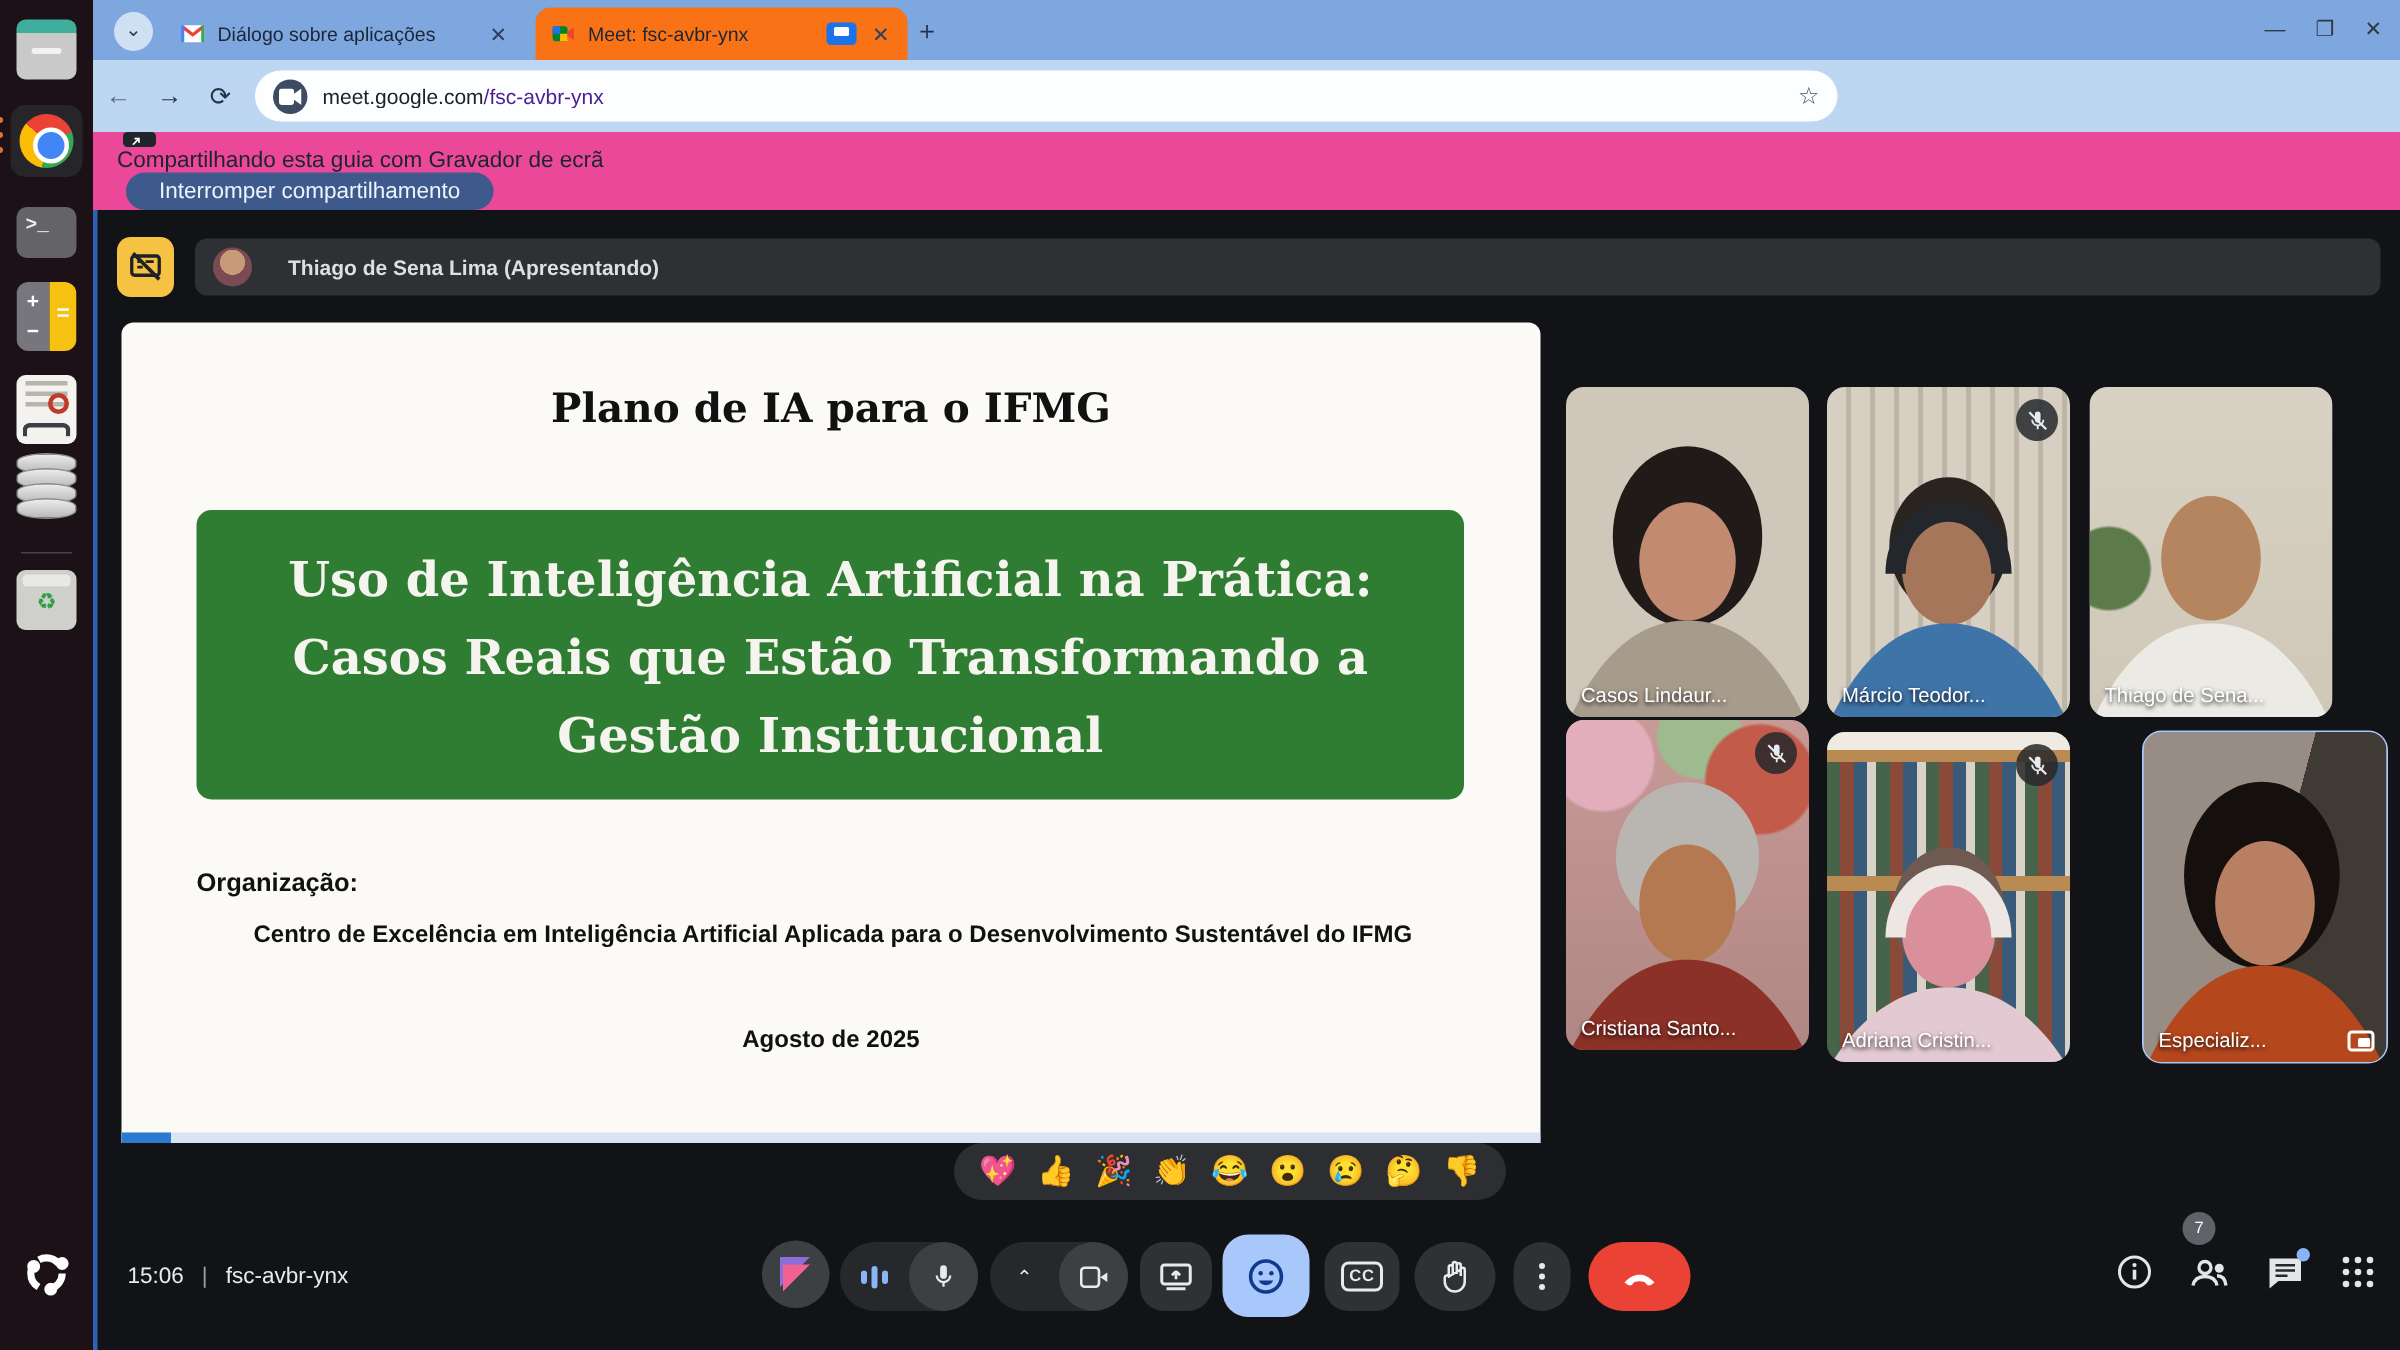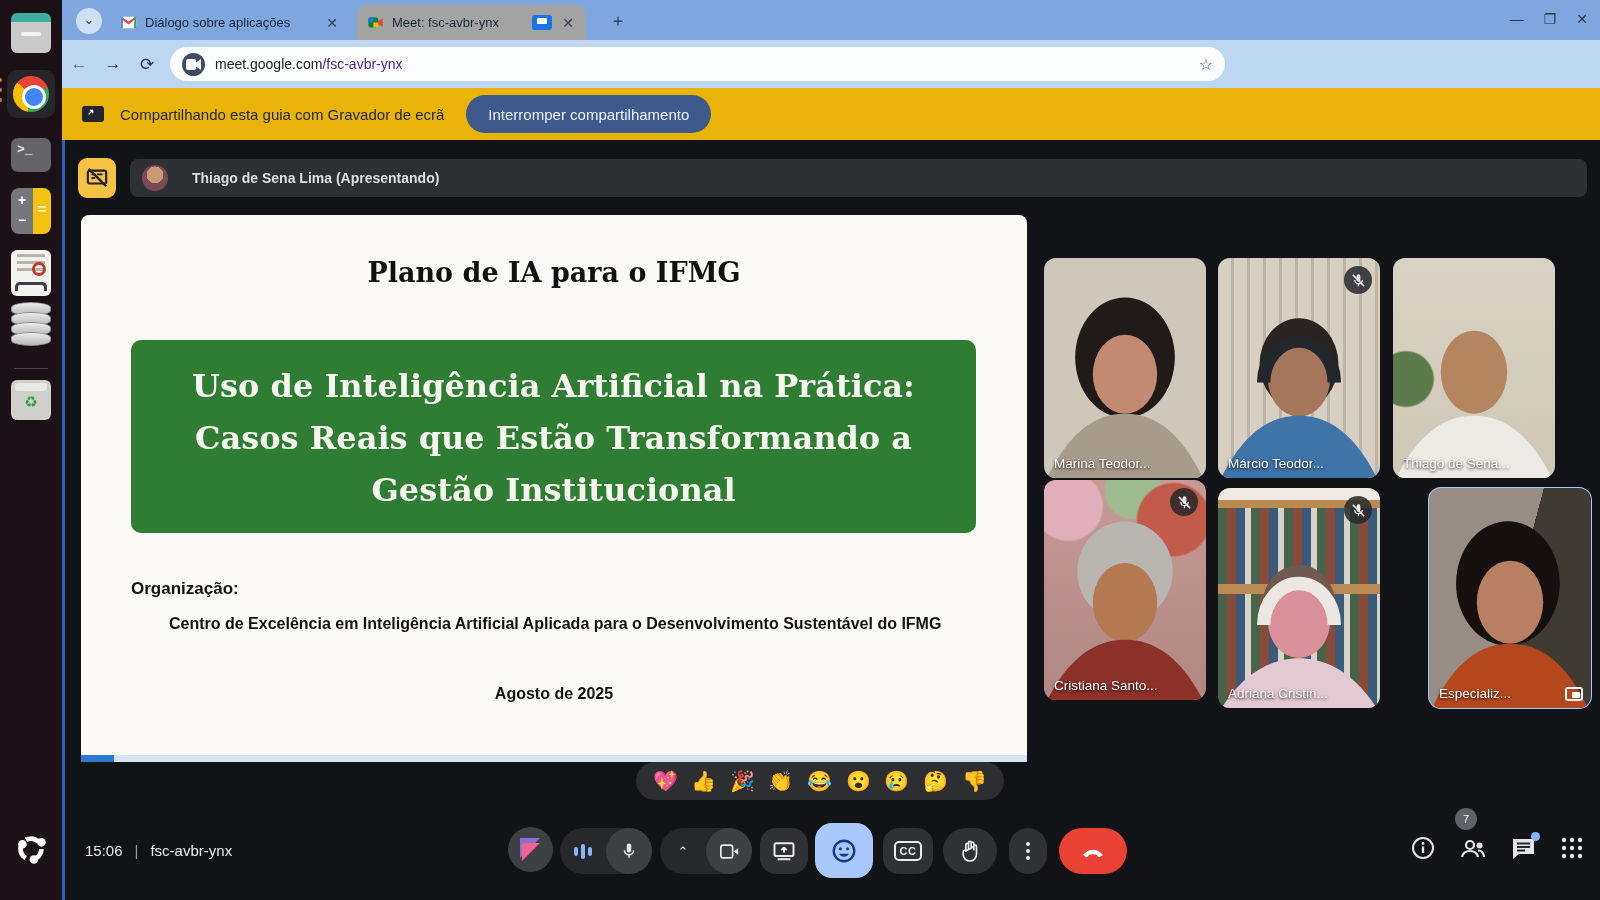--- a/index.html
+++ b/index.html
@@ -34,21 +34,21 @@
   .icon-trash::before { content:""; position:absolute; left:4px; top:3px; right:4px; height:8px; background:#e8e8e4; border-radius:3px; }
   .icon-trash .rec { position:absolute; left:0; right:0; top:14px; text-align:center; color:#2f9e44; font-size:15px; line-height:1; }
   .ubuntu-logo { position:absolute; left:12px; top:830px; width:38px; height:38px; }
 
   
   .bwin { position:absolute; left:62px; top:0; width:1538px; height:900px; }
   .tabstrip { position:absolute; left:0; top:0; width:100%; height:40px; background:#7ea6df; }
   .tab-search { position:absolute; left:14px; top:8px; width:26px; height:26px; border-radius:50%; background:#cfe0f5; color:#2b3b52; text-align:center; line-height:24px; font-size:13px; cursor:pointer; }
   .tab { position:absolute; top:5px; height:35px; display:flex; align-items:center; gap:8px; padding:0 10px; font-size:13px; color:#1c2635; cursor:pointer; }
   .tab1 { left:48px; width:240px; border-radius:10px 10px 0 0; }
-  .tab2 { left:295px; width:229px; background:#a3a3a3; border-radius:10px 10px 0 0; }
+  .tab2 { left:295px; width:248px; background:#f97316; border-radius:10px 10px 0 0; }
   .tab .label { flex:1; overflow:hidden; white-space:nowrap; }
   .tab .close { font-size:14px; color:#30405a; padding:0 2px; cursor:pointer; }
   .fav { width:17px; height:17px; flex:0 0 auto; }
   .share-ind { width:20px; height:15px; background:#1a73e8; border-radius:3px; position:relative; flex:0 0 auto; }
   .share-ind::after { content:""; position:absolute; left:5px; top:3px; width:10px; height:6px; background:#fff; border-radius:1px; }
   .newtab-btn { position:absolute; left:545px; top:10px; width:22px; height:22px; color:#243249; font-size:17px; line-height:21px; text-align:center; cursor:pointer; }
   .win-controls { position:absolute; right:12px; top:8px; display:flex; gap:20px; color:#2e3944; font-size:14px; }
   .win-controls span { cursor:pointer; line-height:22px; }
 
   .toolbar { position:absolute; left:0; top:40px; width:100%; height:48px; background:#bdd7f3; display:flex; align-items:center; }
@@ -59,21 +59,21 @@
   .cam-badge svg { position:absolute; left:4px; top:6px; }
   .url { margin-left:10px; font-size:14px; color:#202124; flex:1; white-space:nowrap; overflow:hidden; }
   .url .path { color:#4c1d95; }
   .star { color:#46525f; font-size:16px; cursor:pointer; }
   .tb-right { display:flex; align-items:center; gap:14px; margin-left:14px; }
   .sep { width:1px; height:20px; background:#8aa7c8; }
   .avatar-chip { width:30px; height:30px; border-radius:50%; background:radial-gradient(circle at 35% 35%, #7da0d0 0 30%, #223a6b 70%); cursor:pointer; }
   .update-pill { height:32px; background:#a9c6f0; border-radius:16px; color:#17365e; font-size:14px; display:flex; align-items:center; padding:0 14px; cursor:pointer; white-space:nowrap; }
   .kebab { color:#2e3d50; font-size:15px; letter-spacing:0; cursor:pointer; width:14px; text-align:center; }
 
-  .sharebar { position:absolute; left:0; top:88px; width:100%; height:52px; background:#eab308; display:flex; align-items:center; }
+  .sharebar { position:absolute; left:0; top:88px; width:100%; height:52px; background:#ec4899; display:flex; align-items:flex-start;flex-direction:column; }
   .sharebar .scast { margin-left:20px; width:22px; height:16px; background:#20252b; border-radius:3px; position:relative; }
   .sharebar .scast::after { content:"➜"; position:absolute; left:5px; top:1px; font-size:9px; color:#fff; transform:rotate(-45deg); }
   .share-text { margin-left:16px; font-size:15px; color:#1d242c; }
   .stop-share { margin-left:22px; height:38px; background:#3e5a8c; color:#eef3fb; border:none; border-radius:19px; font-size:15px; padding:0 22px; cursor:pointer; font-family:inherit; }
 
   
   .meet { position:absolute; left:0; top:140px; width:100%; height:760px; background:#121316; border-left:3px solid #2b62b8; }
 
   .pres-banner { position:absolute; left:13px; top:18px; right:13px; height:40px; }
   .stop-pres-btn { position:absolute; left:0; top:0; width:38px; height:40px; background:#f6c244; border-radius:9px; cursor:pointer; }
@@ -283,21 +283,21 @@
       </div>
 
       <div class="tile" style="left:979px; top:118px;">
         <div class="photo t1">
           <svg viewBox="0 0 160 212" preserveAspectRatio="xMidYMax slice">
               <ellipse class="ph-hair" cx="80" cy="96" rx="48" ry="58"></ellipse>
               <ellipse class="ph-skin" cx="80" cy="112" rx="31" ry="38"></ellipse>
               <path class="ph-shirt" d="M4 214 C30 158 60 150 80 150 C100 150 130 158 156 214 Z"></path>
             </svg>
         </div>
-        <span class="tile-name">Marina Teodor...</span>
+        <span class="tile-name">Casos Lindaur...</span>
       </div>
 
       <div class="tile" style="left:1153px; top:118px;">
         <div class="photo t2">
           <svg viewBox="0 0 160 212" preserveAspectRatio="xMidYMax slice">
               <ellipse class="ph-hair" cx="80" cy="102" rx="38" ry="44"></ellipse>
               <ellipse class="ph-skin" cx="80" cy="116" rx="30" ry="37"></ellipse>
               <path class="ph-hp" d="M46 120 a34 40 0 0 1 68 0"></path>
               <path class="ph-shirt" d="M4 214 C30 160 60 152 80 152 C100 152 130 160 156 214 Z"></path>
             </svg>

